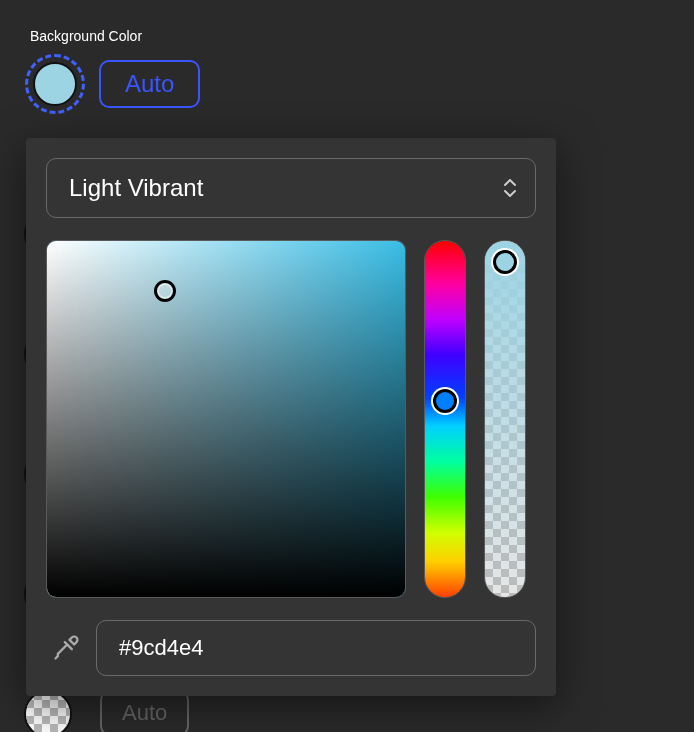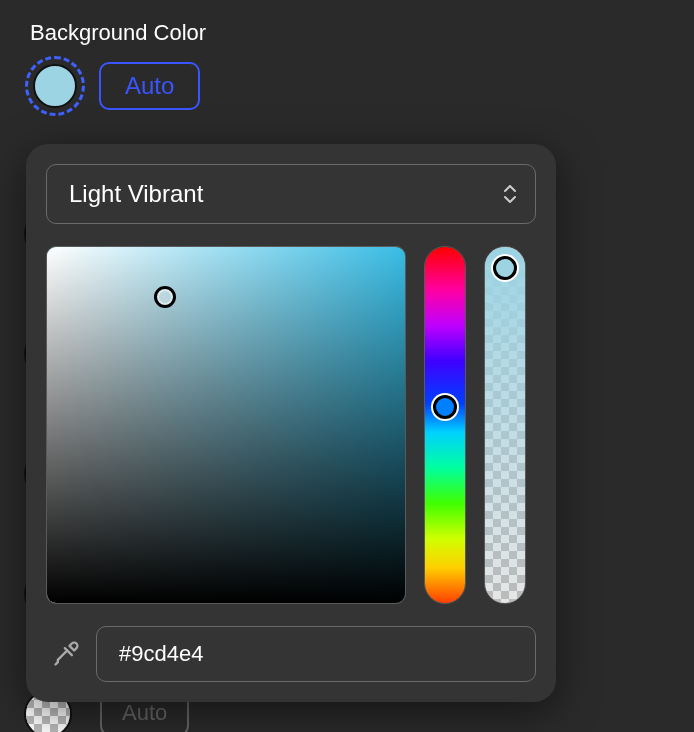--- a/index.html
+++ b/index.html
@@ -7,24 +7,24 @@
       width: 694px;
       height: 732px;
       background: #2a2a2a;
       font-family: -apple-system, BlinkMacSystemFont, "Segoe UI", sans-serif;
       color: #fff;
       overflow: hidden;
       position: relative;
     }
     
     .section-title {
-      font-size: 22px;
+      font-size: 14px;
       font-weight: 500;
       color: #ffffff;
-      margin: 20px 0 10px 30px;
+      margin: 28px 0 10px 30px;
     }
     
     .swatch-row {
       display: flex;
       align-items: center;
       gap: 14px;
       margin-left: 25px;
     }
     
     .swatch-wrapper {
@@ -52,25 +52,25 @@
       color: #3a55ff;
       background: transparent;
       font-size: 24px;
       padding: 8px 24px;
       border-radius: 10px;
       font-weight: 500;
     }
     
     .popover {
       position: absolute;
-      top: 144px;
+      top: 138px;
       left: 26px;
       width: 530px;
       background: #343434;
-      border-radius: 22px;
+      border-radius: 4px;
       box-shadow: 0 10px 40px rgba(0,0,0,0.5);
       padding: 20px;
     }
     
     .preset-select {
       position: relative;
       width: 100%;
       background: transparent;
       border: 1px solid #6a6a6a;
       border-radius: 10px;

